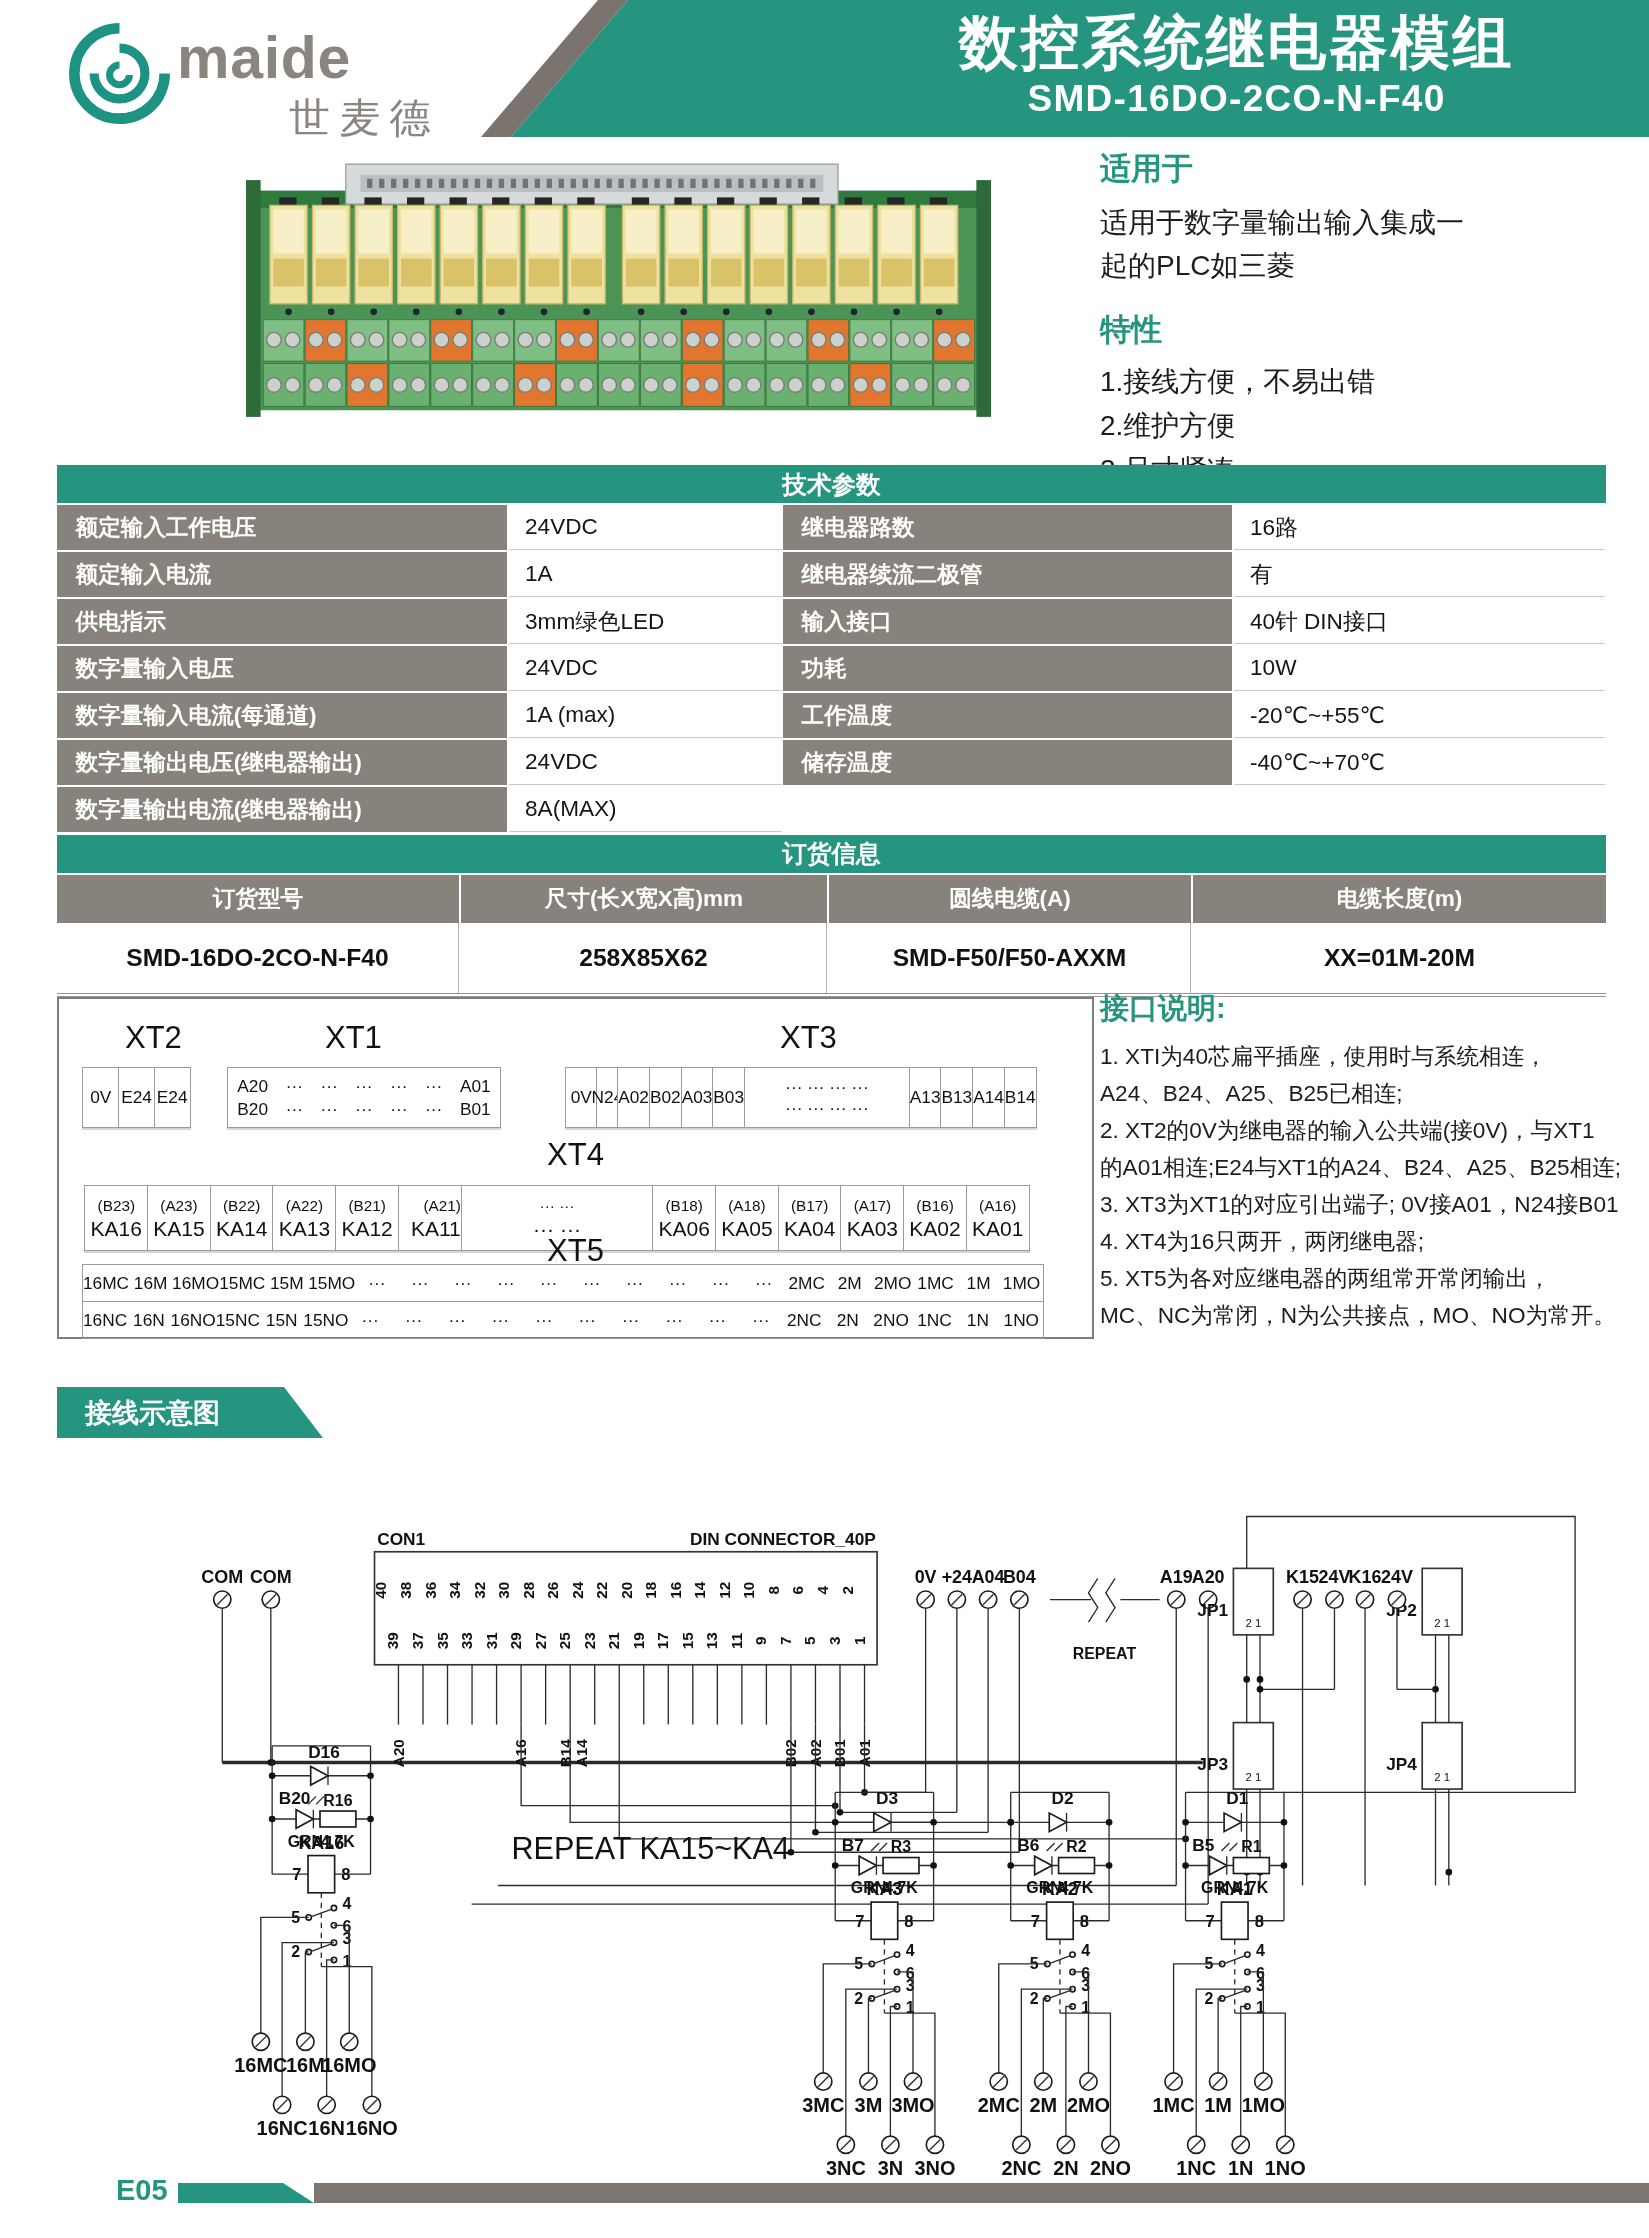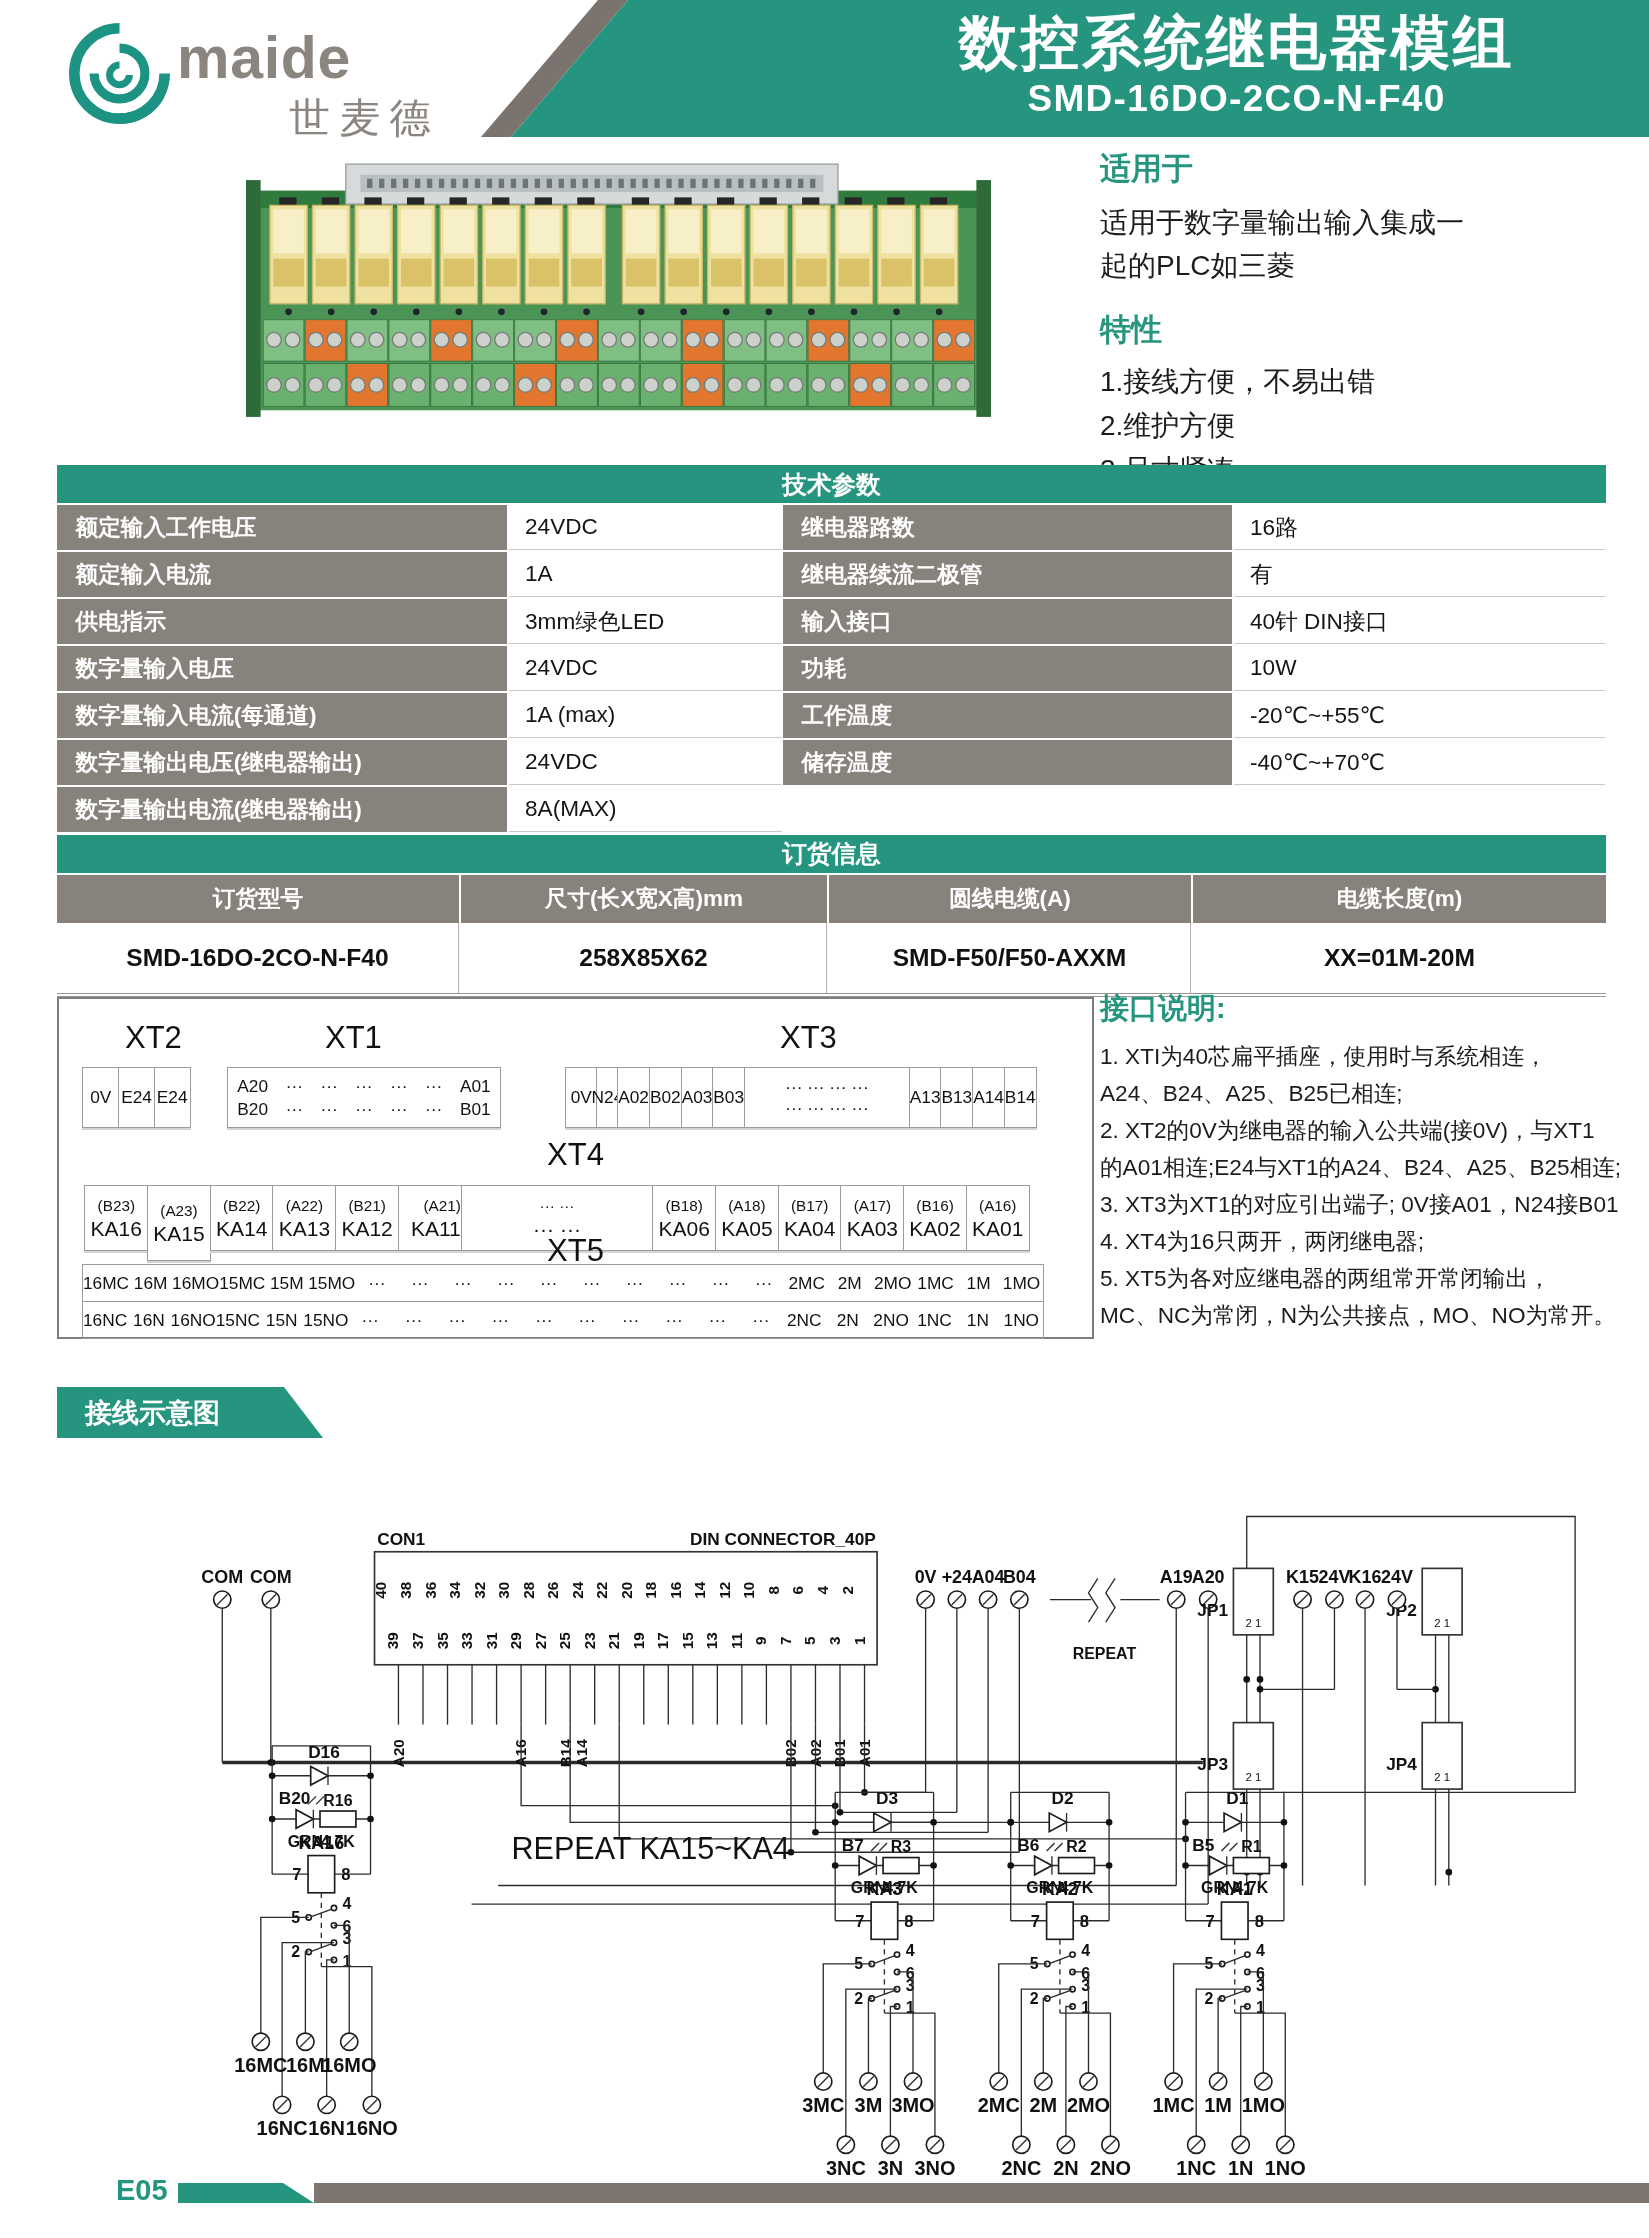--- a/index.html
+++ b/index.html
@@ -451,21 +451,21 @@
         <div class="cell" style="height: 61px; width: 33px;">B13</div>
         <div class="cell" style="height: 61px; width: 33px;">A14</div>
         <div class="cell" style="height: 61px; width: 33px;">B14</div>
       </div>
     <div class="xt-lab" style="left:0;top:138px;width:100%;text-align:center;">XT4</div>
     <div class="cellrow" style="left:26.6px;top:186px;" id="xt4-cells">
         <div class="cell" style="height: 66px; width: 64px;">
           <div class="xt4top">(B23)</div>
           <div class="xt4bot">KA16</div>
         </div>
-        <div class="cell" style="height: 76px; width: 64px;">
+        <div class="cell" style="height: 66px; width: 64px;">
           <div class="xt4top">(A23)</div>
           <div class="xt4bot">KA15</div>
         </div>
         <div class="cell" style="height: 66px; width: 64px;">
           <div class="xt4top">(B22)</div>
           <div class="xt4bot">KA14</div>
         </div>
         <div class="cell" style="height: 66px; width: 64px;">
           <div class="xt4top">(A22)</div>
           <div class="xt4bot">KA13</div>

